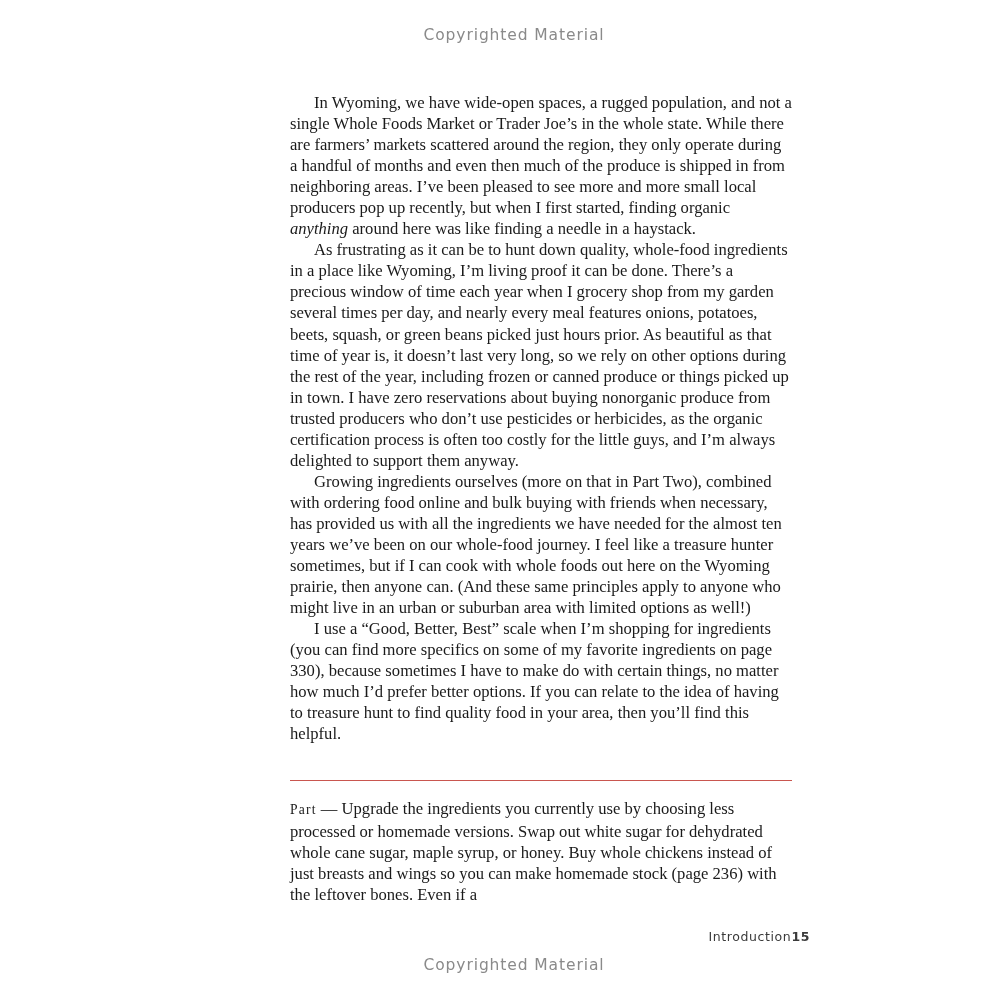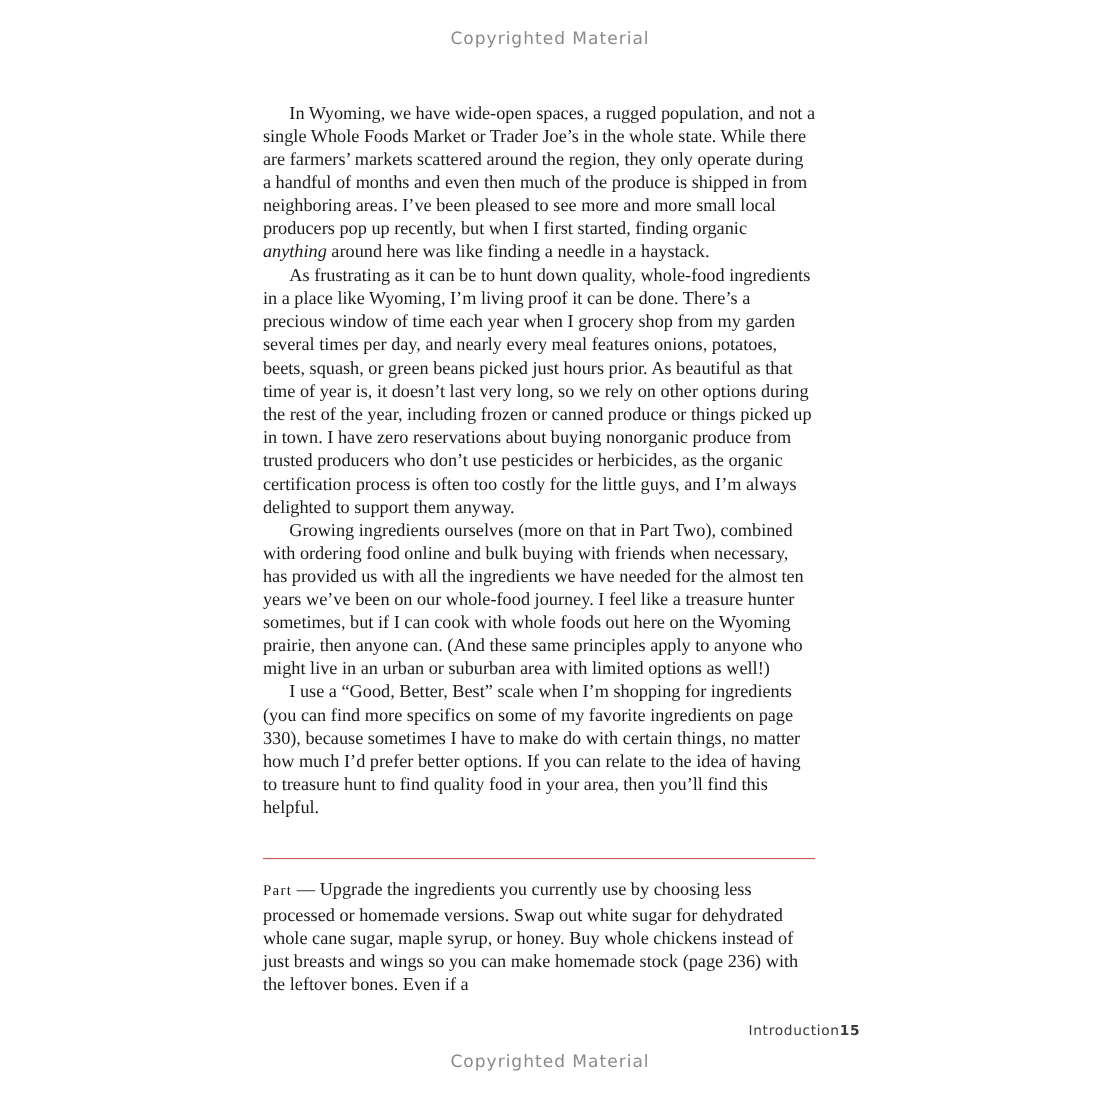--- a/index.html
+++ b/index.html
@@ -12,38 +12,39 @@
     background: #ffffff;
     font-family: "Liberation Serif", serif;
     color: #1c1c1c;
     position: relative;
     overflow: hidden;
   }
 
   .page {
     position: absolute;
     inset: 0;
+    margin-left: 28px;
   }
 
   .watermark {
     position: absolute;
     left: 0;
     width: 100%;
     text-align: center;
     font-family: "DejaVu Sans", sans-serif;
     font-size: 15.5px;
     letter-spacing: 0.9px;
     color: #8a8a8a;
   }
   .watermark.top { top: 26px; }
   .watermark.bottom { top: 956px; }
 
   .body-col {
     position: absolute;
-    left: 239px;
+    left: 262px;
     top: 92px;
     width: 502px;
   }
 
   p.para {
     margin: 0;
     font-size: 16.6px;
     line-height: 21.05px;
     text-align: left;
     color: #1a1a1a;

